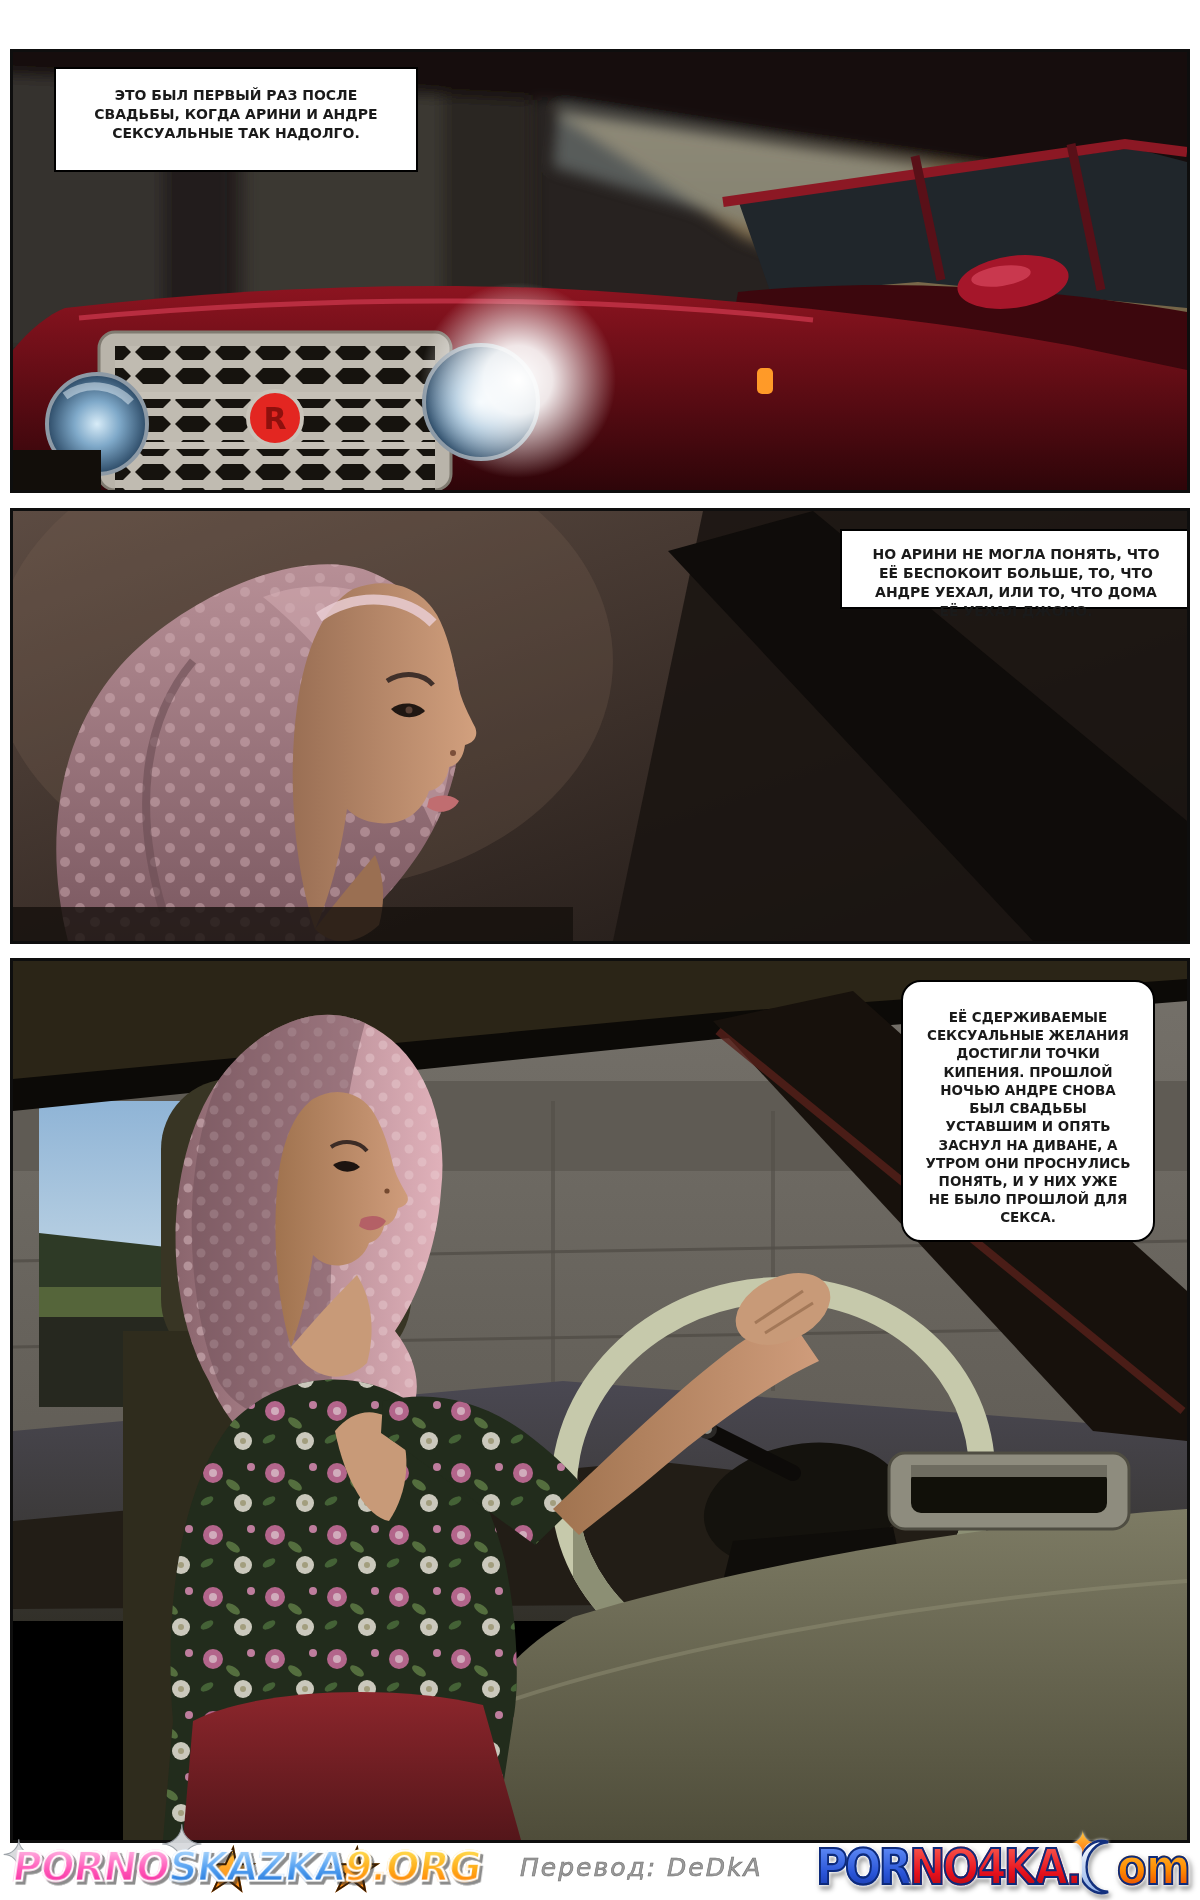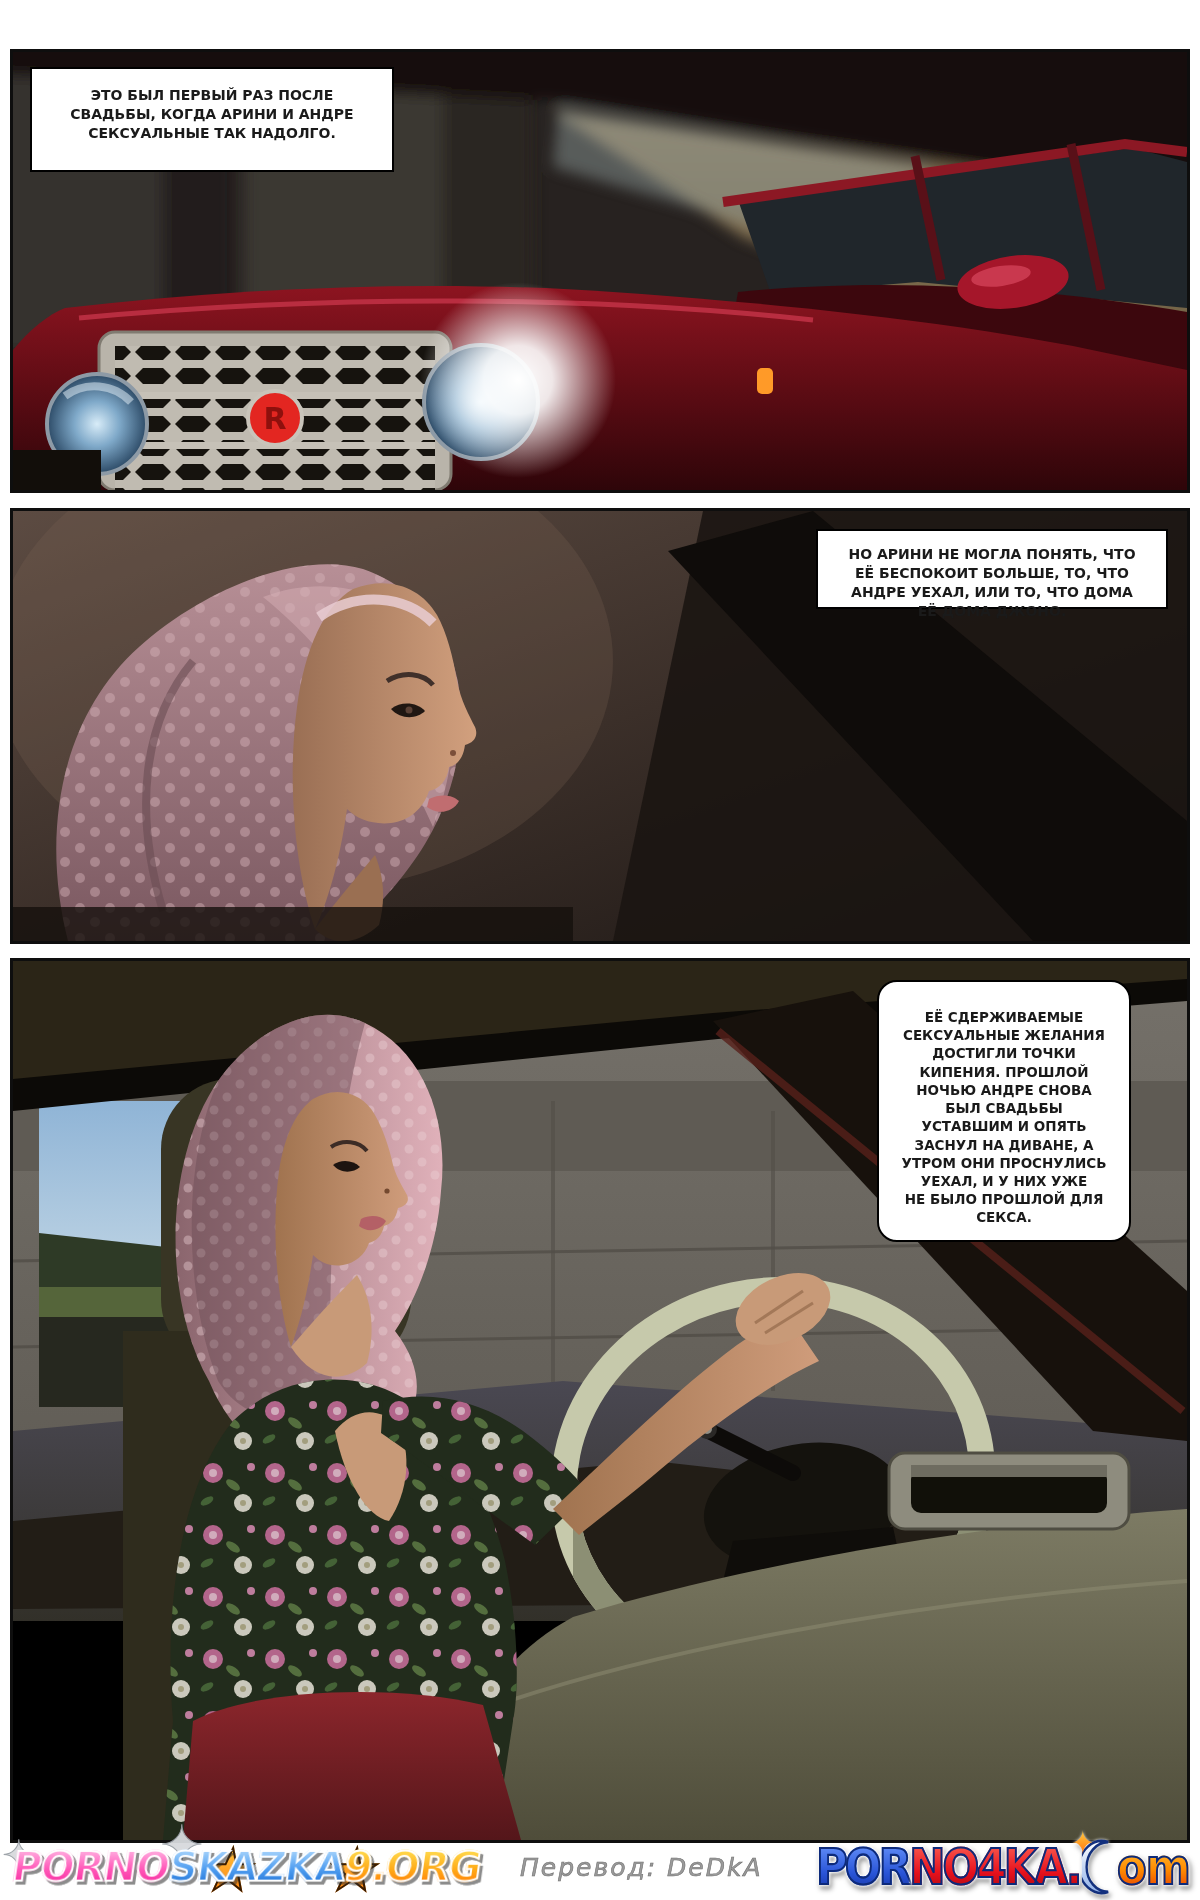--- a/index.html
+++ b/index.html
@@ -4,21 +4,21 @@
 <style>
   html,body{margin:0;padding:0;background:#ffffff;}
   #page{position:relative;width:1200px;height:1900px;background:#ffffff;overflow:hidden;
         font-family:"DejaVu Sans",sans-serif;}
   .panel{position:absolute;left:10px;width:1174px;border:3px solid #0e0e0e;background:#000;overflow:hidden;}
   #panel1{top:49px;height:438px;}
   #panel2{top:508px;height:430px;}
   #panel3{top:958px;height:879px;}
   .panel svg{display:block;width:100%;height:100%;}
   .caption{position:absolute;background:#ffffff;border:2px solid #000;color:#1a1a1a;
-           font-weight:bold;text-align:center;line-height:1.35;z-index:3;}
+           font-weight:bold;text-align:center;line-height:1.35;z-index:3;margin-left:24px;}
   .caption .cline{display:block;white-space:nowrap;}
   #cap1{left:17px;top:15px;width:364px;height:105px;font-size:14px;padding-top:17px;box-sizing:border-box;}
   #cap2{left:803px;top:18px;width:352px;height:80px;font-size:14px;padding-top:14px;box-sizing:border-box;}
   #cap3{left:864px;top:19px;width:254px;height:262px;font-size:13.5px;padding-top:26px;box-sizing:border-box;border-radius:20px;}
   
   #footer{position:absolute;left:0;top:1843px;width:1200px;height:57px;background:#fff;}
   .left-logo{position:absolute;left:12px;top:1844px;height:54px;transform:skewX(-8deg);
              font-weight:bold;font-size:40px;letter-spacing:-1px;white-space:nowrap;z-index:6;}
   .left-logo .part{position:relative;z-index:2;-webkit-text-stroke:2px #ffffff;
              filter:drop-shadow(3px 3px 0 rgba(45,45,45,0.55));}
@@ -166,21 +166,21 @@
         <circle cx="440" cy="242" r="3" fill="#7b4f3a"></circle>
         <path d="M416,288 C428,282 440,284 446,290 C440,302 424,304 414,296 Z" fill="#c06d70"></path>
         <path d="M302,418 C322,392 342,368 362,344 C372,368 372,392 366,414 C344,434 320,436 302,418 Z" fill="#9a6f52"></path>
       </g>
       <rect x="0" y="396" width="560" height="34" fill="#15100d" opacity="0.8"></rect>
     </svg>
     <div class="caption" id="cap2">
       <span class="cline">НО АРИНИ НЕ МОГЛА ПОНЯТЬ, ЧТО</span>
       <span class="cline">ЕЁ БЕСПОКОИТ БОЛЬШЕ, ТО, ЧТО</span>
       <span class="cline">АНДРЕ УЕХАЛ, ИЛИ ТО, ЧТО ДОМА</span>
-      <span class="cline">ЕЁ ДОМА ДЖОНО.</span>
+      <span class="cline">ЕЁ УЕХАЛ ДЖОНО.</span>
     </div>
   </div>
 
   <div class="panel" id="panel3">
     <svg viewBox="0 0 1174 879" preserveAspectRatio="none">
       <defs>
         <linearGradient id="p3wall" x1="0" y1="0" x2="0" y2="1">
             <stop offset="0" stop-color="#75716a"></stop>
             <stop offset="1" stop-color="#5b5750"></stop>
           </linearGradient>
@@ -288,21 +288,21 @@
     <div class="caption" id="cap3">
       <span class="cline">ЕЁ СДЕРЖИВАЕМЫЕ</span>
       <span class="cline">СЕКСУАЛЬНЫЕ ЖЕЛАНИЯ</span>
       <span class="cline">ДОСТИГЛИ ТОЧКИ</span>
       <span class="cline">КИПЕНИЯ. ПРОШЛОЙ</span>
       <span class="cline">НОЧЬЮ АНДРЕ СНОВА</span>
       <span class="cline">БЫЛ СВАДЬБЫ</span>
       <span class="cline">УСТАВШИМ И ОПЯТЬ</span>
       <span class="cline">ЗАСНУЛ НА ДИВАНЕ, А</span>
       <span class="cline">УТРОМ ОНИ ПРОСНУЛИСЬ</span>
-      <span class="cline">УЕХАЛ, И У НИХ УЖЕ</span>
+      <span class="cline">ПОНЯТЬ, И У НИХ УЖЕ</span>
       <span class="cline">НЕ БЫЛО ПРОШЛОЙ ДЛЯ</span>
       <span class="cline">СЕКСА.</span>
     </div>
   </div>
 
   <div id="footer"></div>
 
   <span class="sparkle-silver" style="left:160px;top:1815px;font-size:52px;">✦</span>
   <span class="sparkle-silver" style="left:2px;top:1832px;font-size:40px;">✦</span>
 

